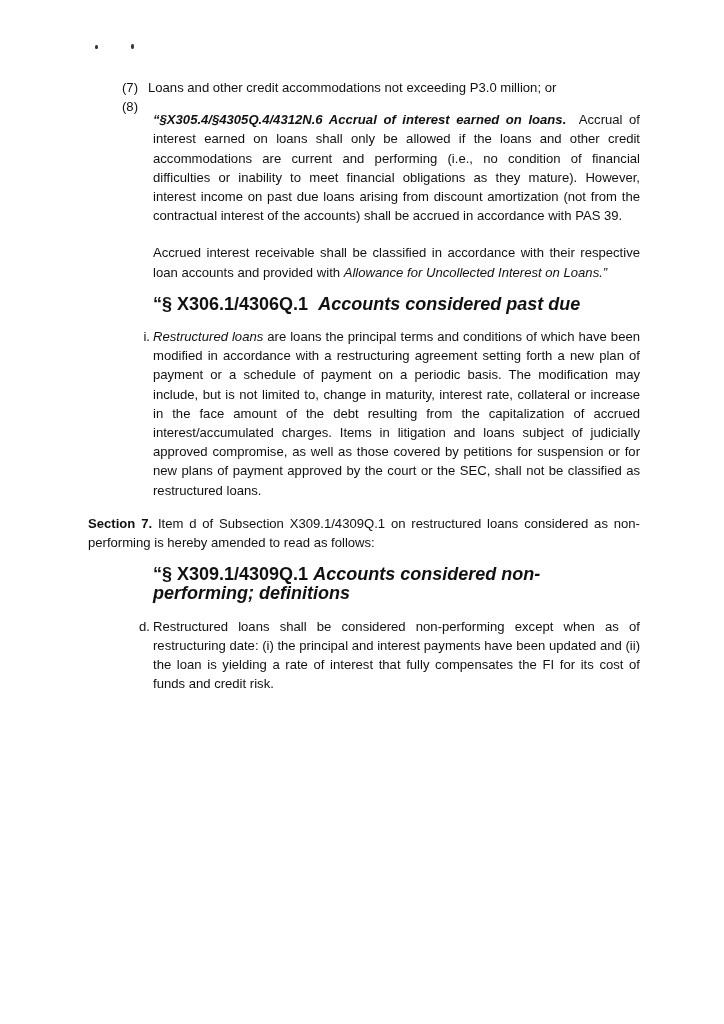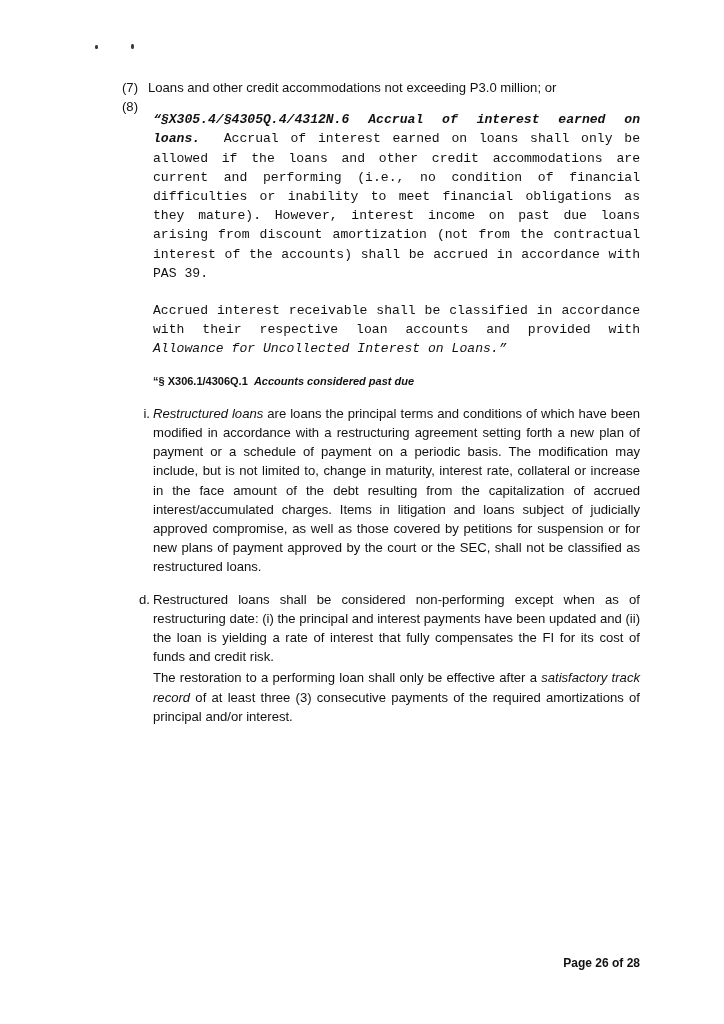--- a/index.html
+++ b/index.html
@@ -63,29 +63,28 @@
 
   .sec {
     margin-top: 14px;
   }
 
   
   .quote {
     margin-left: 65px;
     margin-top: 13px;
     width: 487px;
-    font-family: Liberation Mono, monospace;
   }
   .quote p { text-align: justify; }
   .quote p + p { margin-top: 18px; }
 
   .quote-head {
     margin-top: 13px;
     margin-left: 65px;
-    font-size: 11px;
+    font-size: 18px;
     line-height: 19.2px;
   }
 
   
   .sublist {
     margin: 0;
     padding: 0;
     list-style: none;
     margin-left: 50px;
     width: 502px;
@@ -146,27 +145,27 @@
 
     <div class="quote-head"><span class="b">“§ X306.1/4306Q.1</span>&nbsp; <span class="bi">Accounts considered past due</span></div>
 
     <ul class="sublist">
       <li>
         <span class="marker">i.</span>
         <p><span class="i">Restructured loans</span><span> are loans the principal terms and conditions of which have been modified in accordance with a restructuring agreement setting forth a new plan of payment or a schedule of payment on a periodic basis. The modification may include, but is not limited to, change in maturity, interest rate, collateral or increase in the face amount of the debt resulting from the capitalization of accrued interest/accumulated charges. Items in litigation and loans subject of judicially approved compromise, as well as those covered by petitions for suspension or for new plans of payment approved by the court or the SEC, shall not be classified as restructured loans.</span></p>
       </li>
     </ul>
 
+    <p class="sec"><span class="b">Section 7.</span> <span>Item d of Subsection X309.1/4309Q.1 on restructured loans considered as non-performing is hereby amended to read as follows:</span></p>
 
+    <div class="quote-head"><span class="b">“§ X309.1/4309Q.1</span> <span class="bi">Accounts considered non-performing; definitions</span></div>
 
     <ul class="sublist">
       <li>
         <span class="marker">d.</span>
         <p>Restructured loans shall be considered non-performing except when as of restructuring date: (i) the principal and interest payments have been updated and (ii) the loan is yielding a rate of interest that fully compensates the FI for its cost of funds and credit risk.</p>
-        <p><span>The restoration to a performing loan shall only be effective after a </span><span class="i">satisfactory track record</span><span> of at least three (3) consecutive payments of the required amortizations of principal and/or interest.</span></p>
       </li>
     </ul>
 
   </div>
 
-  <div class="footer">Page 26 of 28</div>
 
 </div>
 
 </body></html>

